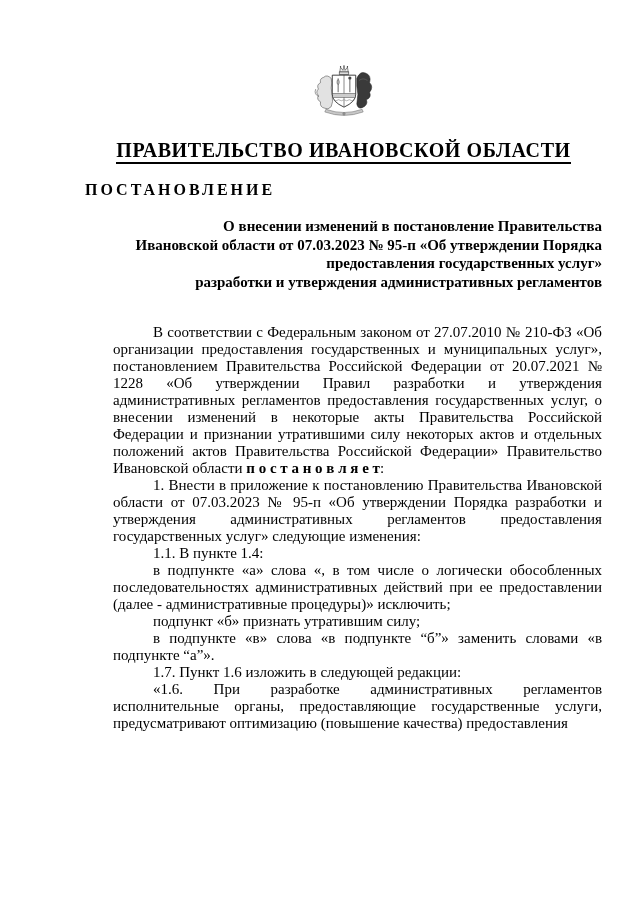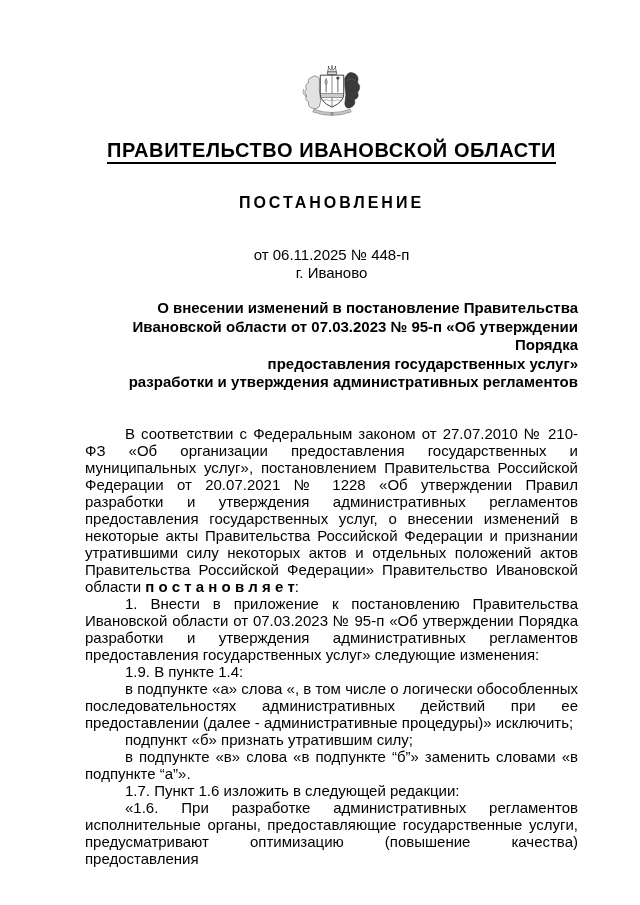--- a/index.html
+++ b/index.html
@@ -1,43 +1,44 @@
 <!DOCTYPE html>
 <html lang="ru"><head>
 <meta charset="utf-8">
 <style>
   html,body{margin:0;padding:0;background:#ffffff;}
   .page{
     position:relative;
     width:640px;height:901px;
     background:#ffffff;color:#000;
-    font-family:Liberation Sans, sans-serif;
+    font-family:Liberation Serif, serif;
     box-sizing:border-box;
-    padding:64px 62px 20px 85px;
+    padding:64px 38px 20px 85px;
     overflow:hidden;
   }
   .emblem{text-align:center;margin-bottom:16px;height:58px;}
   .org{
     margin:0;text-align:center;
     font-size:20px;font-weight:700;letter-spacing:0.6px;line-height:24px;
   }
   .org-underline{border-bottom:2px solid #000;padding-bottom:1px;}
   .doctype{
-    margin-top:31px;text-align:center;
+    margin-top:18px;
     font-weight:700;font-size:16px;letter-spacing:3px;line-height:20px;
   }
   .meta{margin-top:33px;text-align:center;font-size:15px;line-height:18px;}
   .title{
     margin-top:17px;text-align:right;
     font-weight:700;font-size:15px;line-height:18.5px;
   }
   .docbody{
     margin-top:33px;
     font-size:15px;line-height:17px;
     text-align:justify;
+    margin-left:28px;
   }
   .para{margin:0;text-indent:40px;}
   .bold-spaced{font-weight:700;}
 </style>
 </head>
 <body>
 
 <div class="page">
 
   <div class="emblem">
@@ -69,36 +70,32 @@
 
       <rect x="39" y="54" width="42" height="8" fill="#cccccc" stroke="#333" stroke-width="0.8"></rect>
       <path d="M40,66 q5,4 10,0 q5,4 10,0 q5,4 10,0 q5,4 10,0" fill="none" stroke="#777" stroke-width="1"></path>
     </svg>
   </div>
 
   <h1 class="org"><span class="org-underline">ПРАВИТЕЛЬСТВО ИВАНОВСКОЙ ОБЛАСТИ</span></h1>
 
   <div class="doctype">ПОСТАНОВЛЕНИЕ</div>
 
-  <div class="meta">
-    <div>от 06.11.2025 № 448-п</div>
-    <div>г. Иваново</div>
-  </div>
 
   <div class="title">
       <div>О внесении изменений в постановление Правительства</div>
       <div>Ивановской области от 07.03.2023 № 95-п «Об утверждении Порядка</div>
       <div>предоставления государственных услуг»</div>
       <div>разработки и утверждения административных регламентов</div>
     </div>
 
   <div class="docbody">
       <p class="para"><span>В соответствии с Федеральным законом от 27.07.2010 № 210-ФЗ «Об организации предоставления государственных и муниципальных услуг», постановлением Правительства Российской Федерации от 20.07.2021 № 1228 «Об утверждении Правил разработки и утверждения административных регламентов предоставления государственных услуг, о внесении изменений в некоторые акты Правительства Российской Федерации и признании утратившими силу некоторых актов и отдельных положений актов Правительства Российской Федерации» Правительство Ивановской области </span><span class="bold-spaced">п о с т а н о в л я е т</span><span>:</span></p>
       <p class="para"><span>1. Внести в приложение к постановлению Правительства Ивановской области от 07.03.2023 № 95-п «Об утверждении Порядка разработки и утверждения административных регламентов предоставления государственных услуг» следующие изменения:</span></p>
-      <p class="para"><span>1.9. В пункте 1.4:</span></p>
+      <p class="para"><span>1.1. В пункте 1.4:</span></p>
       <p class="para"><span>в подпункте «а» слова «, в том числе о логически обособленных последовательностях административных действий при ее предоставлении (далее - административные процедуры)» исключить;</span></p>
       <p class="para"><span>подпункт «б» признать утратившим силу;</span></p>
       <p class="para"><span>в подпункте «в» слова «в подпункте “б”» заменить словами «в подпункте “а”».</span></p>
       <p class="para"><span>1.7. Пункт 1.6 изложить в следующей редакции:</span></p>
       <p class="para"><span>«1.6. При разработке административных регламентов исполнительные органы, предоставляющие государственные услуги, предусматривают оптимизацию (повышение качества) предоставления</span></p>
     </div>
 
 </div>
 
 </body></html>

